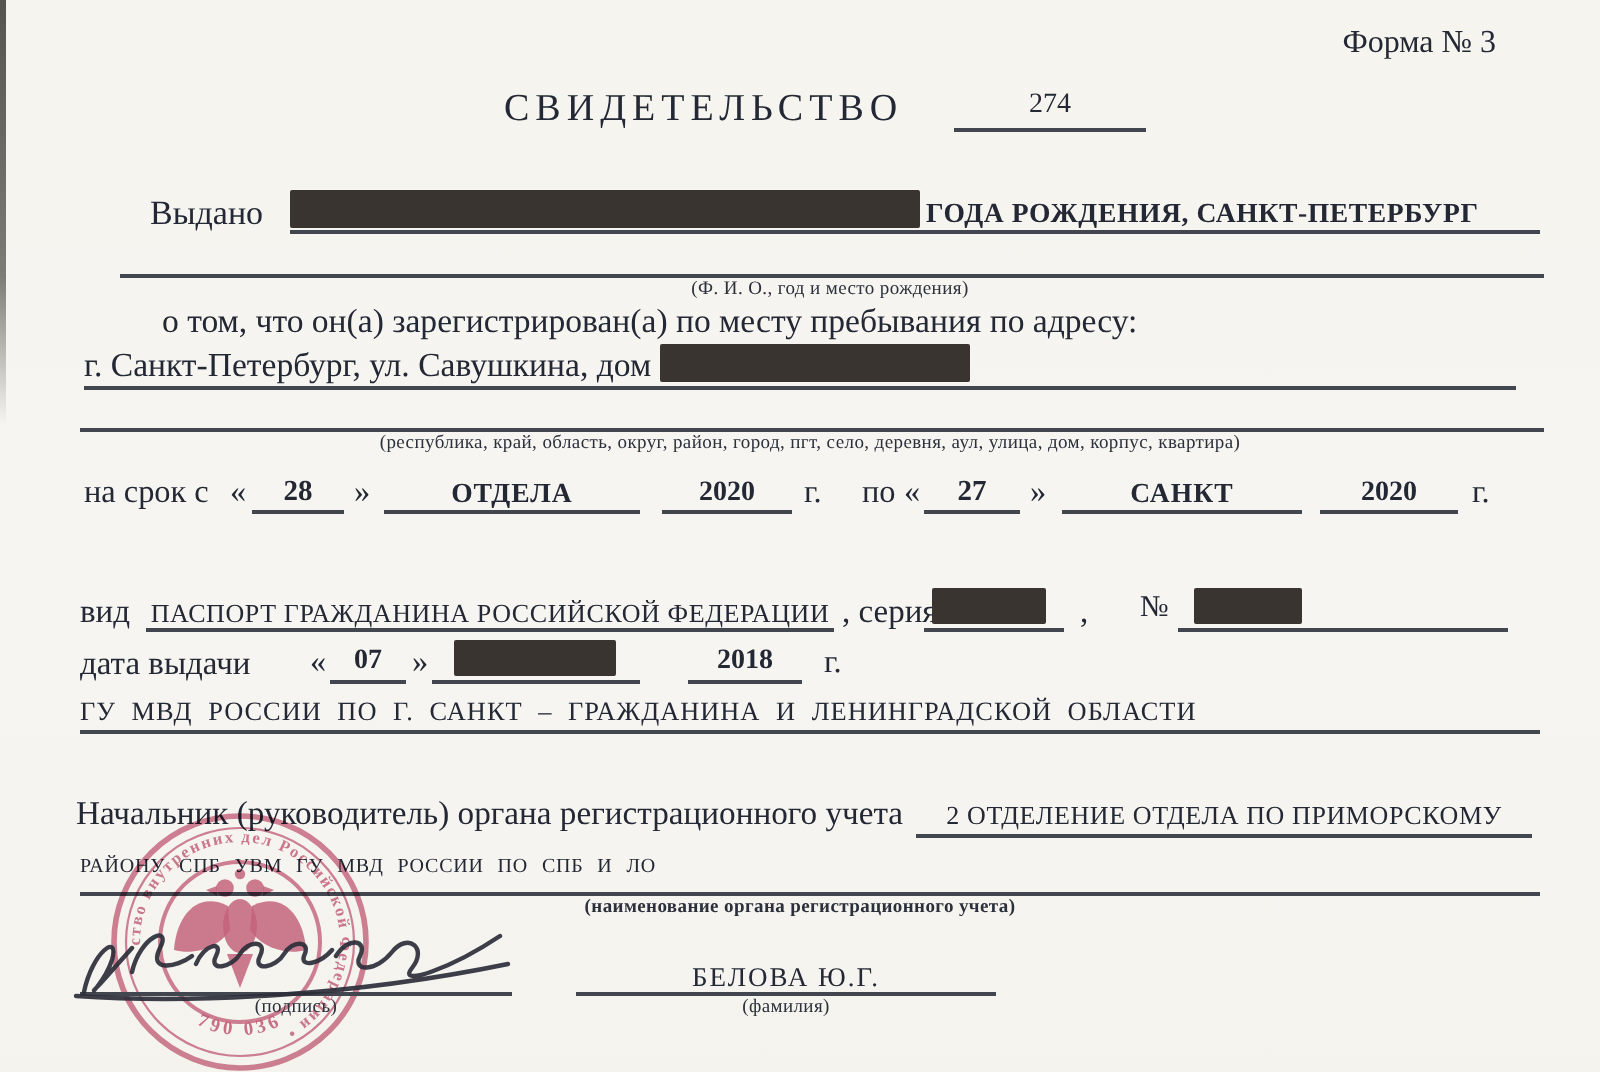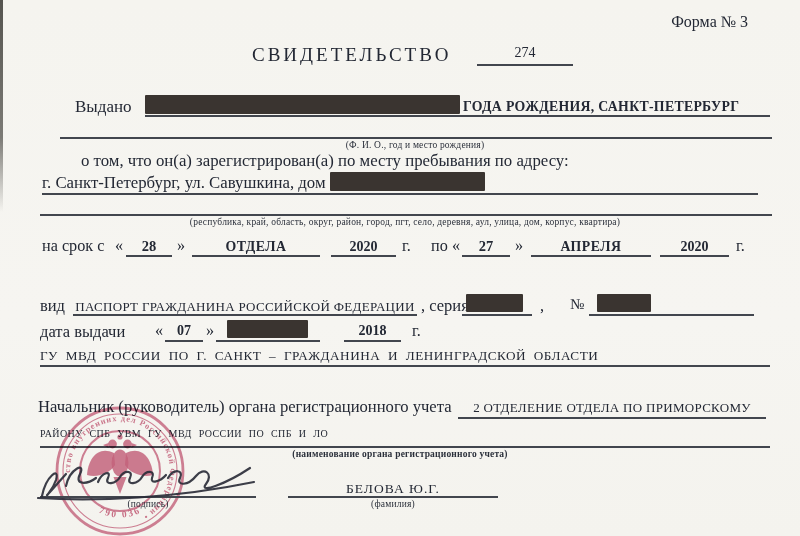--- a/index.html
+++ b/index.html
@@ -53,21 +53,21 @@
   <div class="abs field" style="left:192px;top:239px;width:128px;font-size:13.8px;letter-spacing:.5px;">ОТДЕЛА</div>
   <div class="line" style="left:192px;top:255px;width:128px;"></div>
   <div class="abs field" style="left:331px;top:239px;width:65px;font-size:14px;">2020</div>
   <div class="line" style="left:331px;top:255px;width:65px;"></div>
   <div class="abs" style="left:402px;top:237px;font-size:16.2px;">г.</div>
   <div class="abs" style="left:431px;top:237px;font-size:16.2px;">по</div>
   <div class="abs" style="left:452px;top:237px;font-size:16.2px;">«</div>
   <div class="abs field" style="left:462px;top:238px;width:48px;font-size:14.5px;">27</div>
   <div class="line" style="left:462px;top:255px;width:48px;"></div>
   <div class="abs" style="left:515px;top:237px;font-size:16.2px;">»</div>
-  <div class="abs field" style="left:531px;top:239px;width:120px;font-size:13.8px;letter-spacing:.5px;">АПРЕЛЯ</div>
+  <div class="abs field" style="left:531px;top:239px;width:120px;font-size:13.8px;letter-spacing:.5px;">САНКТ</div>
   <div class="line" style="left:531px;top:255px;width:120px;"></div>
   <div class="abs field" style="left:660px;top:239px;width:69px;font-size:14px;">2020</div>
   <div class="line" style="left:660px;top:255px;width:69px;"></div>
   <div class="abs" style="left:736px;top:237px;font-size:16.2px;">г.</div>
 
 
   <div class="abs" style="left:40px;top:296px;font-size:16.5px;">вид</div>
   <div class="abs" style="left:73px;top:299px;width:344px;font-size:13px;text-align:center;letter-spacing:.3px;">ПАСПОРТ ГРАЖДАНИНА РОССИЙСКОЙ ФЕДЕРАЦИИ</div>
   <div class="line" style="left:73px;top:314px;width:344px;"></div>
   <div class="abs" style="left:421px;top:296px;font-size:16.5px;">, серия</div>

